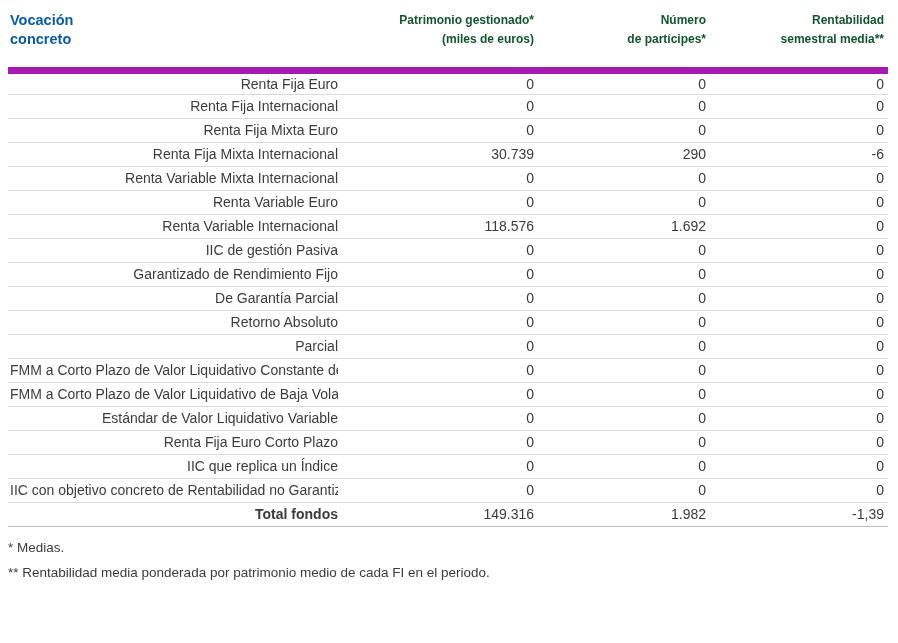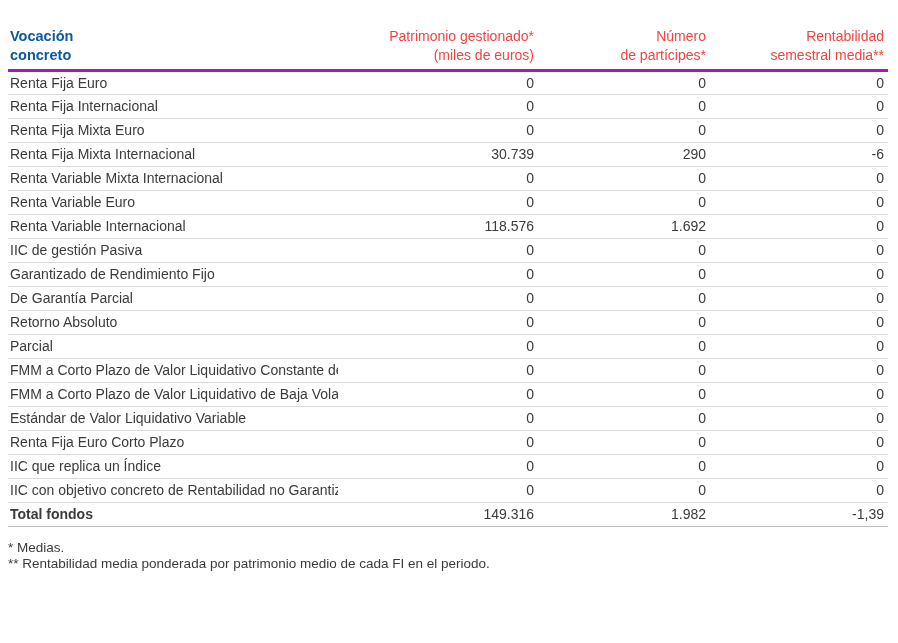--- a/index.html
+++ b/index.html
@@ -23,65 +23,66 @@
   }
   table.funds col.c1 { width: 330px; }
   table.funds col.c2 { width: 200px; }
   table.funds col.c3 { width: 172px; }
   table.funds col.c4 { width: 178px; }
 
   thead th {
     box-sizing: border-box;
     height: 70px;
     vertical-align: top;
-    padding: 27px 0 0 0;
-    border-bottom: 3px solid #a21caf;
+    padding: 11px 0 0 0;
+    border-bottom: 7px solid #a21caf;
     font-weight: normal;
   }
   th.title-cell {
     text-align: left;
     padding-left: 2px;
     color: #0b5a9e;
     font-weight: bold;
     font-size: 14.5px;
     line-height: 19px;
   }
   th.col-head {
     text-align: right;
     padding-right: 4px;
-    color: #ef4444;
-    font-size: 14px;
+    color: #14532d;
+    font-size: 12px;
     line-height: 19px;
+    font-weight: bold;
   }
   th .hl { display: block; }
 
   tbody td, tfoot td {
     box-sizing: border-box;
     height: 24px;
     border-bottom: 1px solid #d9d9d9;
     font-size: 14px;
     color: #3b3b3a;
     padding: 0;
     white-space: nowrap;
     overflow: hidden;
   }
-  td.label { text-align: left; padding-left: 2px; }
+  td.label { text-align: right; padding-left: 2px; }
   td.num   { text-align: right; padding-right: 4px; }
 
   tfoot td {
     border-bottom: 1px solid #bfbfbf;
   }
   tfoot td.label { font-weight: bold; }
 
   .footnotes {
     margin: 13px 0 0 8px;
     font-size: 13.5px;
     color: #3b3b3a;
   }
-  .footnotes .fn { line-height: 16px; }
+  .footnotes .fn { margin-bottom: 9px; line-height: 16px; }
 </style>
 </head>
 <body>
 
 <div class="page">
 
   <table class="funds">
     <colgroup>
       <col class="c1">
         <col class="c2">

